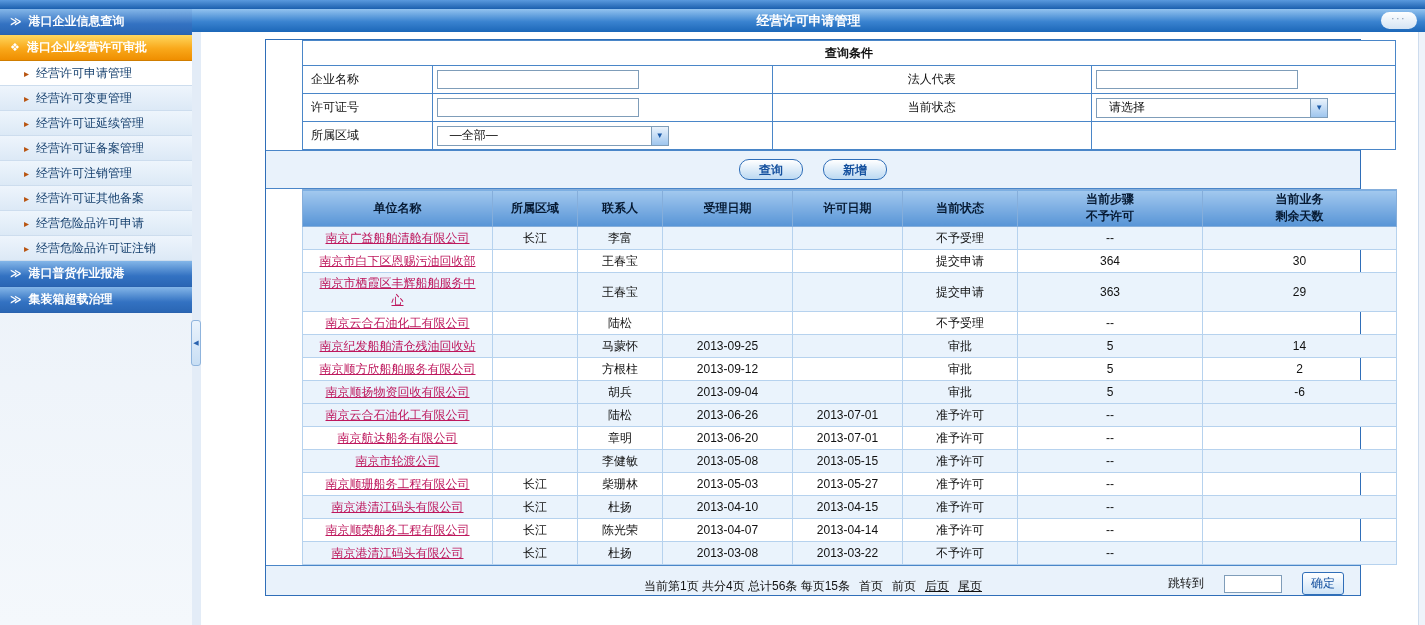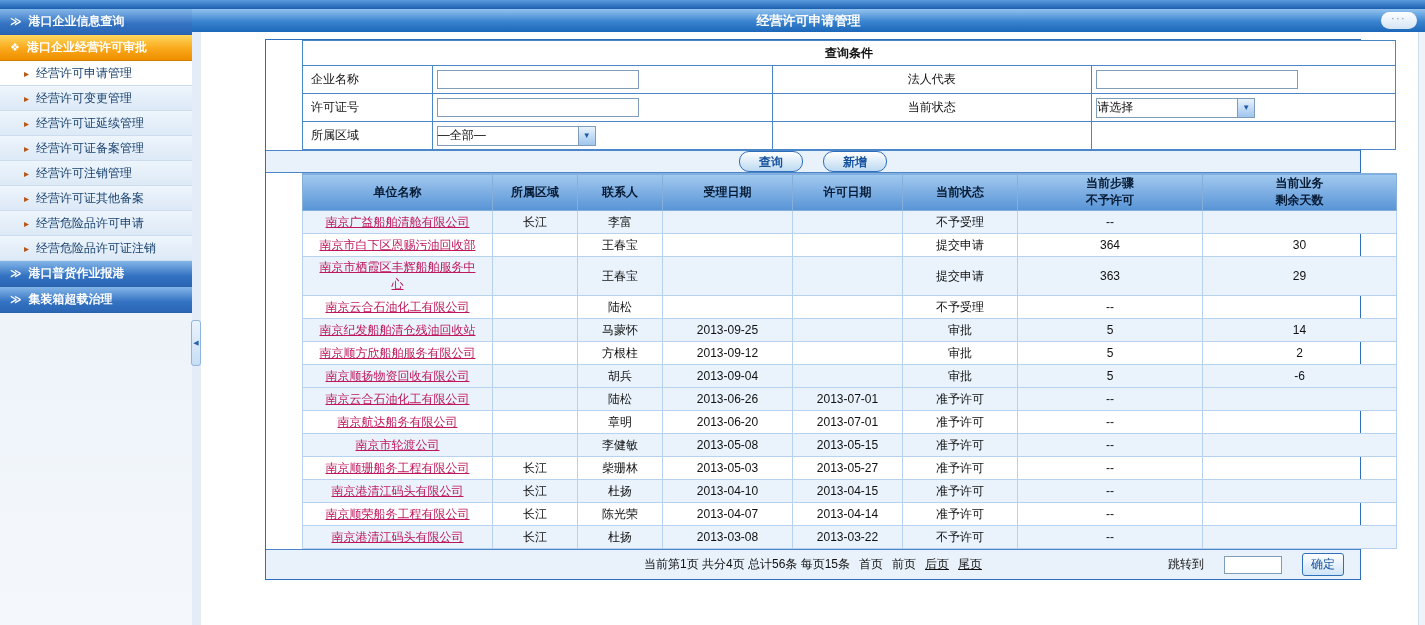--- a/index.html
+++ b/index.html
@@ -63,48 +63,48 @@
   .query-table td { border:1px solid #4a86c8; height:28px; background:#fff; }
   .qhead {
     background:linear-gradient(#f0f6fd,#dcebf9); font-weight:bold; text-align:center;
     height:25px !important;
   }
   .label-left { padding-left:8px; }
   .label-center { text-align:center; }
   .input-cell { padding-left:4px; }
   input.text { width:202px; height:19px; border:1px solid #7f9db9; padding:0 3px; font-family:inherit; font-size:12px; }
   .select-box {
-    width:159px; height:20px; border:1px solid #7f9db9; background:#fff;
+    width:232px; height:20px; border:1px solid #7f9db9; background:#fff;
     display:inline-flex; align-items:center; justify-content:space-between;
-    padding-left:0; cursor:pointer; vertical-align:middle;
+    padding-left:12px; cursor:pointer; vertical-align:middle;
   }
   .select-arrow {
     width:17px; height:18px; border-left:1px solid #7f9db9; flex:none;
     background:linear-gradient(#eaf3fc,#9fc6ee); color:#1d5aa8; font-size:8px;
     display:flex; align-items:center; justify-content:center;
   }
 
-  .btn-strip { background:#e9f2fb; border-top:1px solid #4a86c8; border-bottom:1px solid #4a86c8; padding:0 0; display:flex; justify-content:center; gap:20px; }
+  .btn-strip { background:#e9f2fb; border-top:1px solid #4a86c8; border-bottom:1px solid #4a86c8; padding:8px 0; display:flex; justify-content:center; gap:20px; }
   .pill-btn {
     min-width:64px; height:21px; border:1px solid #2f6eb8; border-radius:10px;
     background:linear-gradient(#ffffff,#bcd9f2); color:#14509e; font-weight:bold;
     font-size:12px; font-family:inherit; cursor:pointer; line-height:18px;
   }
 
   .data-table { table-layout:fixed; }
   .data-table th {
     background:linear-gradient(#a3c9ef,#5794d6); border:1px solid #85aedb;
     font-weight:bold; color:#061a33; height:37px; white-space:pre-line; font-size:12px;
   }
   .data-table td { border:1px solid #b6d2ee; height:23px; text-align:center; padding:2px 4px; }
   .data-table td.name-cell { padding:2px 12px; word-break:break-all; }
   .data-table tr.shade td { background:#eaf3fc; }
   .name-link { color:#be185d; text-decoration:underline; cursor:pointer; }
 
-  .pager { background:#e9f2fb; border-top:1px solid #4a86c8; height:30px; display:flex; align-items:center; justify-content:center; gap:9px; position:relative; font-size:12px; }
+  .pager { background:#e9f2fb; border-top:1px solid #4a86c8; height:30px; display:flex; align-items:flex-end; justify-content:center; gap:9px; position:relative; font-size:12px; }
   .pager-link { cursor:pointer; }
   .pager-link.u { text-decoration:underline; }
   .jump-group { position:absolute; right:16px; display:flex; align-items:center; gap:20px; }
   .jump-input { width:58px; height:18px; border:1px solid #7f9db9; font-family:inherit; }
   .ok-btn { width:42px; height:23px; border:1px solid #2f6eb8; border-radius:3px; background:linear-gradient(#ffffff,#cfe4f7); color:#14509e; font-family:inherit; font-size:12px; cursor:pointer; }
 </style>
 </head>
 <body>
 
 <div class="top-strip"></div>

